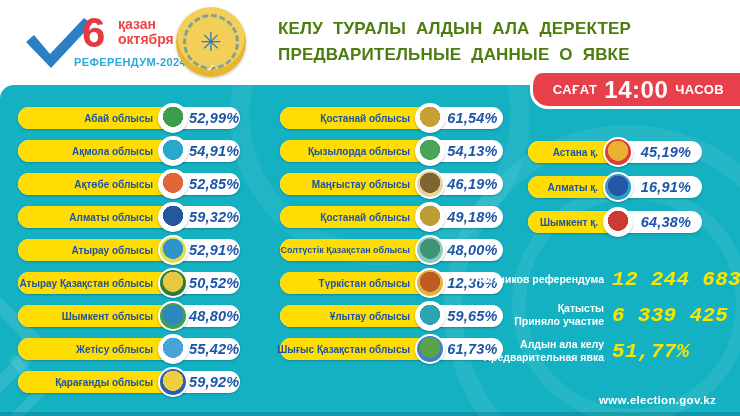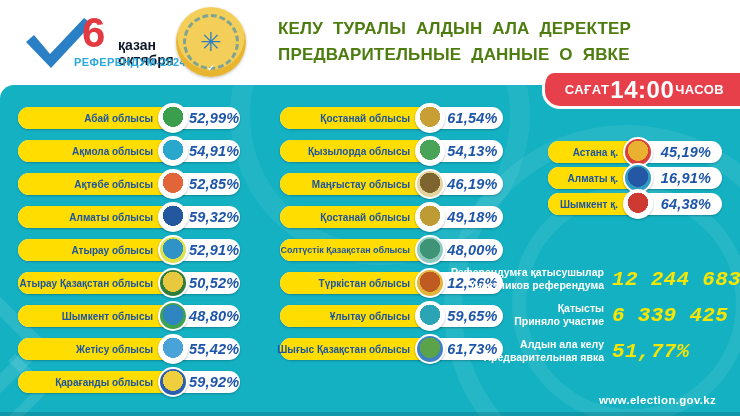--- a/index.html
+++ b/index.html
@@ -4,21 +4,21 @@
 <style>
   html,body{margin:0;padding:0;}
   body{width:740px;height:416px;font-family:"Liberation Sans",sans-serif;background:#ffffff;overflow:hidden;}
   #stage{position:relative;width:740px;height:416px;background:#ffffff;overflow:hidden;}
 
   
   .header{position:absolute;left:0;top:0;width:740px;height:85px;background:#ffffff;}
   .date-logo{position:absolute;left:22px;top:6px;width:160px;height:72px;}
   .check-svg{position:absolute;left:0;top:10px;}
   .date-day{position:absolute;left:60px;top:6px;font-size:42px;line-height:42px;font-weight:bold;color:#e33a42;}
-  .date-months{position:absolute;left:96px;top:32px;font-size:14px;line-height:15px;font-weight:bold;color:#0f172a;}
+  .date-months{position:absolute;left:96px;top:11px;font-size:14px;line-height:15px;font-weight:bold;color:#ef4444;}
   .date-caption{position:absolute;left:52px;top:50px;font-size:11px;font-weight:bold;color:#2aa9dc;letter-spacing:.4px;}
 
   .emblem{position:absolute;left:176px;top:7px;width:70px;height:70px;border-radius:50%;
           background:radial-gradient(circle at 50% 42%,#f3cf5a 0 62%,#e7b52f 63% 90%,#d9a526 91%);
           box-shadow:0 1px 3px rgba(0,0,0,.25);}
   .emblem-ring{position:absolute;left:7px;top:7px;width:56px;height:56px;border-radius:50%;
                border:3px dashed rgba(31,126,192,.55);box-sizing:border-box;}
   .emblem-core{position:absolute;left:0;top:0;width:70px;height:70px;display:flex;align-items:center;justify-content:center;
                font-size:26px;color:#2f7ec0;}
   .emblem-check{position:absolute;left:50%;bottom:4px;transform:translateX(-50%);font-size:9px;color:#ffffff;font-weight:bold;}
@@ -32,29 +32,29 @@
   .deco.r1{width:330px;height:330px;right:-70px;top:40px;border:18px solid rgba(255,255,255,.08);}
   .deco.r2{width:210px;height:210px;right:-10px;top:100px;border:14px solid rgba(255,255,255,.08);}
   .deco.r3{width:260px;height:260px;left:230px;top:-120px;border:20px solid rgba(255,255,255,.06);}
   .chev{position:absolute;width:56px;height:56px;border-top:14px solid rgba(255,255,255,.10);border-right:14px solid rgba(255,255,255,.10);pointer-events:none;}
   .chev.c1{left:-36px;bottom:36px;transform:rotate(45deg);}
   .chev.c2{left:-10px;bottom:2px;transform:rotate(45deg);width:40px;height:40px;border-width:10px;}
 
   
   .time-badge{position:absolute;right:0;top:73px;height:36px;background:#e8404b;z-index:5;
               border-left:3px solid #ffffff;border-bottom:3px solid #ffffff;border-radius:12px 0 0 18px;
-              display:flex;align-items:center;gap:1px;padding:0 16px 0 20px;color:#ffffff;box-sizing:border-box;}
+              display:flex;align-items:center;gap:7px;padding:0 16px 0 20px;color:#ffffff;box-sizing:border-box;}
   .time-badge .sm{font-size:13px;font-weight:bold;letter-spacing:.4px;}
   .time-badge .big{font-size:24px;font-weight:bold;letter-spacing:.5px;}
 
   
   .col{position:absolute;display:flex;flex-direction:column;}
   .col-left{left:18px;top:107px;width:222px;gap:11px;--yw:155px;}
   .col-mid{left:280px;top:107px;width:223px;gap:11px;--yw:150px;}
-  .col-city{left:548px;top:141px;width:174px;gap:4px;--yw:90px;}
+  .col-city{left:528px;top:141px;width:174px;gap:13px;--yw:90px;}
 
   .pill{position:relative;height:22px;background:#ffffff;border-radius:12px;box-shadow:0 1px 2px rgba(0,40,60,.30);}
   .pill-yellow{position:absolute;left:0;top:0;bottom:0;width:var(--yw);background:#ffdd00;border-radius:12px;
                display:flex;align-items:center;justify-content:flex-end;}
   .pill-name{font-size:10px;font-weight:bold;color:#1b55a4;white-space:nowrap;padding-right:20px;text-align:right;}
   .pill-icon{position:absolute;top:-4px;left:calc(var(--yw) - 15px);width:30px;height:30px;border-radius:50%;
              border:2px solid #ffffff;box-sizing:border-box;box-shadow:0 1px 2px rgba(0,40,60,.35);}
   .pill-pct{position:absolute;left:calc(var(--yw) + 16px);right:4px;top:0;line-height:22px;text-align:center;
             font-size:14.5px;font-weight:bold;font-style:italic;color:#1d55a8;letter-spacing:.2px;}
 
@@ -253,21 +253,20 @@
           <span class="pill-name">Шымкент қ.</span>
         </div>
         <div class="pill-icon" style="background: radial-gradient(circle at 50% 45%, rgb(204, 58, 50) 0px, rgb(204, 58, 50) 52%, rgb(255, 255, 255) 53%);"></div>
         <span class="pill-pct">64,38%</span>
       </div>
     </div>
 
   <div class="totals" id="totals">
       <div class="total-item">
         <div class="total-label">
-          <div>Референдумға қатысушылар</div>
           <div>Участников референдума</div>
         </div>
         <div class="total-value">12 244 683</div>
       </div>
       <div class="total-item">
         <div class="total-label">
           <div>Қатысты</div>
           <div>Приняло участие</div>
         </div>
         <div class="total-value">6 339 425</div>

